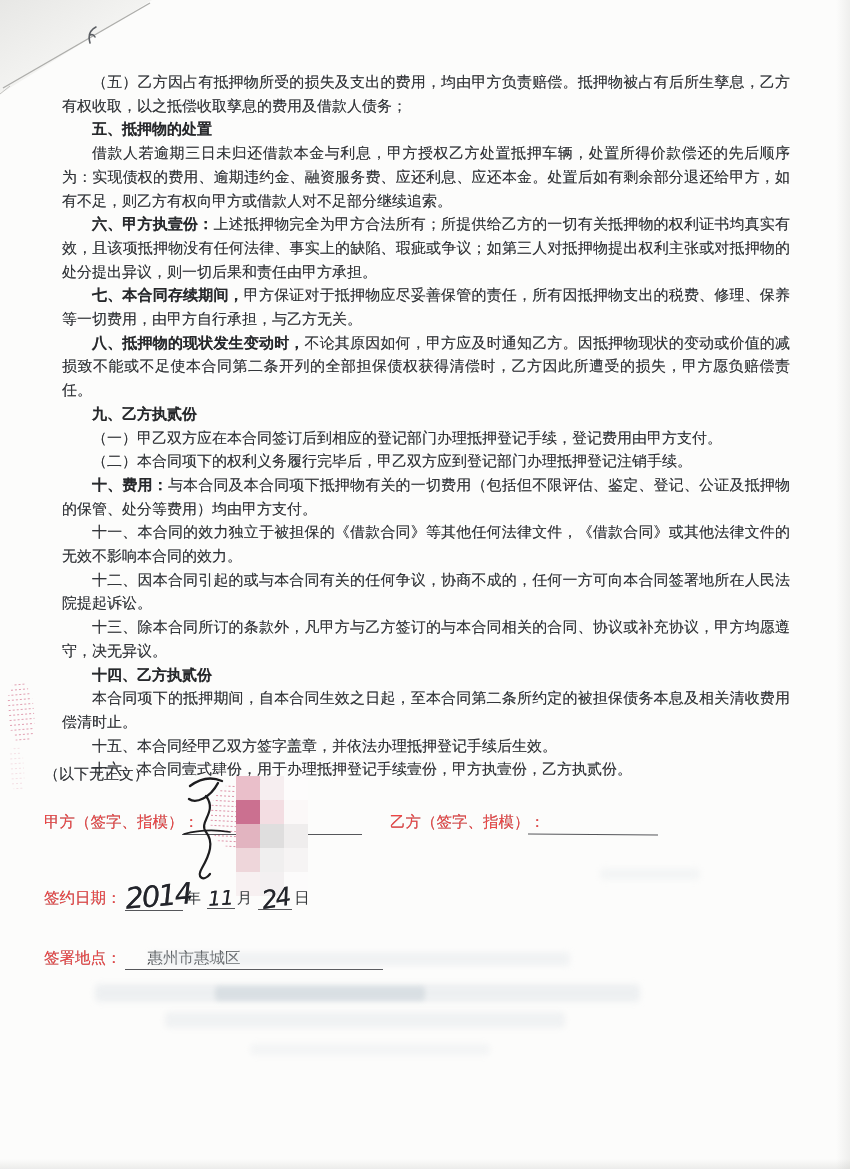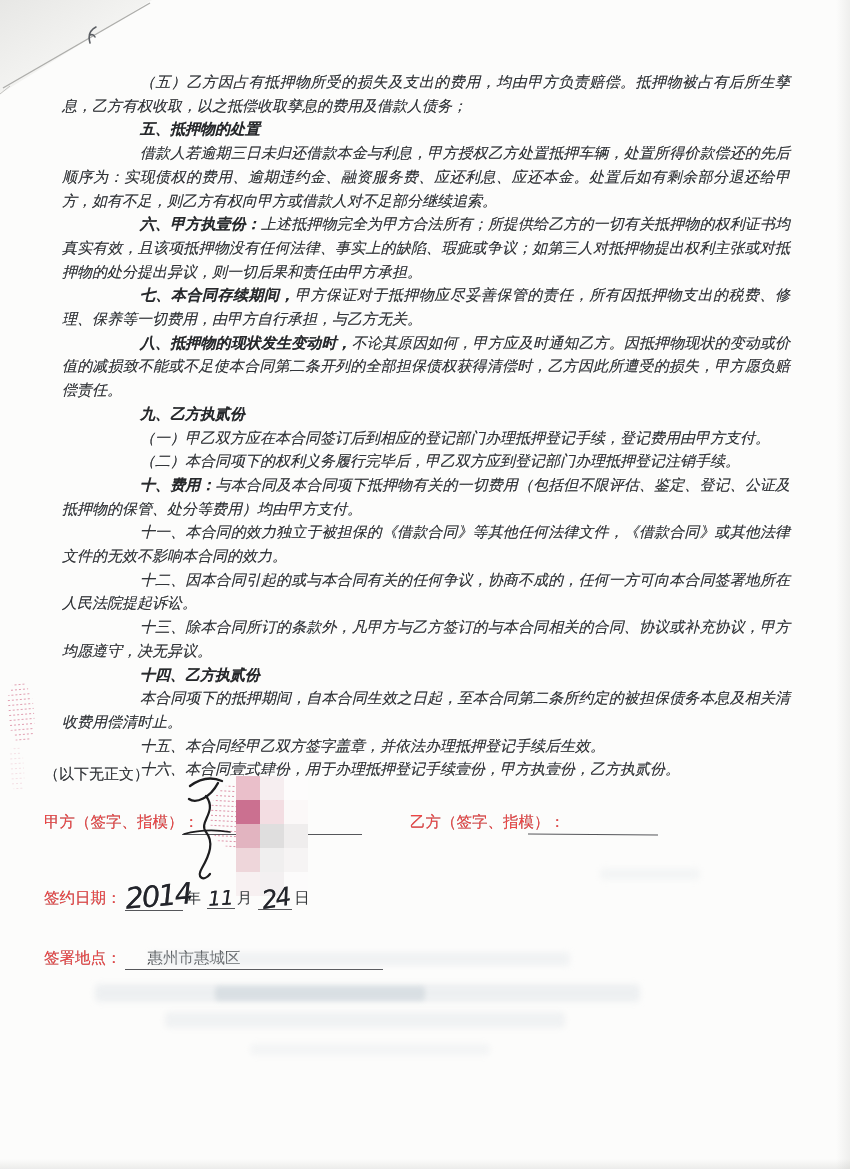--- a/index.html
+++ b/index.html
@@ -40,31 +40,30 @@
     border-radius:40%;opacity:.16;transform:rotate(-4deg);
   }
   
   .body-text{
     position:absolute;left:62px;top:71px;width:728px;
     font-size:15px;line-height:23.7px;
     text-align:justify;text-align-last:left;
     word-break:break-all;
     color:#33363a;
     text-shadow:0 0 .5px rgba(40,40,45,.55);
-    font-style:italic;
   }
   .body-text p{margin:0;text-indent:2em;}
-  .body-text b{font-weight:bold;color:#26282b;margin-left:48px;}
+  .body-text b{font-weight:bold;color:#26282b;}
   
   .closing-note{position:absolute;left:44px;top:765px;font-size:15px;color:#33363a;
     text-shadow:0 0 .5px rgba(40,40,45,.5);}
   .sig-label{font-size:15.5px;color:#ef4444;white-space:nowrap;
     text-shadow:0 0 .5px rgba(40,40,45,.5);}
   .lab-a{position:absolute;left:44px;top:812px;}
-  .lab-b{position:absolute;left:410px;top:812px;font-family:Liberation Serif, serif;}
+  .lab-b{position:absolute;left:390px;top:812px;font-family:Liberation Serif, serif;}
   .uline{position:absolute;height:0;border-bottom:1.3px solid #55565a;}
   .ul-a{left:182px;top:834px;width:180px;}
   .ul-b{left:528px;top:834px;width:130px;transform:rotate(.4deg);}
   
   .sig-squiggle{position:absolute;left:176px;top:770px;width:64px;height:118px;}
   .sig-fp{
     position:absolute;left:210px;top:784px;width:48px;height:64px;
     border-radius:50%;opacity:.62;transform:rotate(3deg);
   }
   .mosaic{

